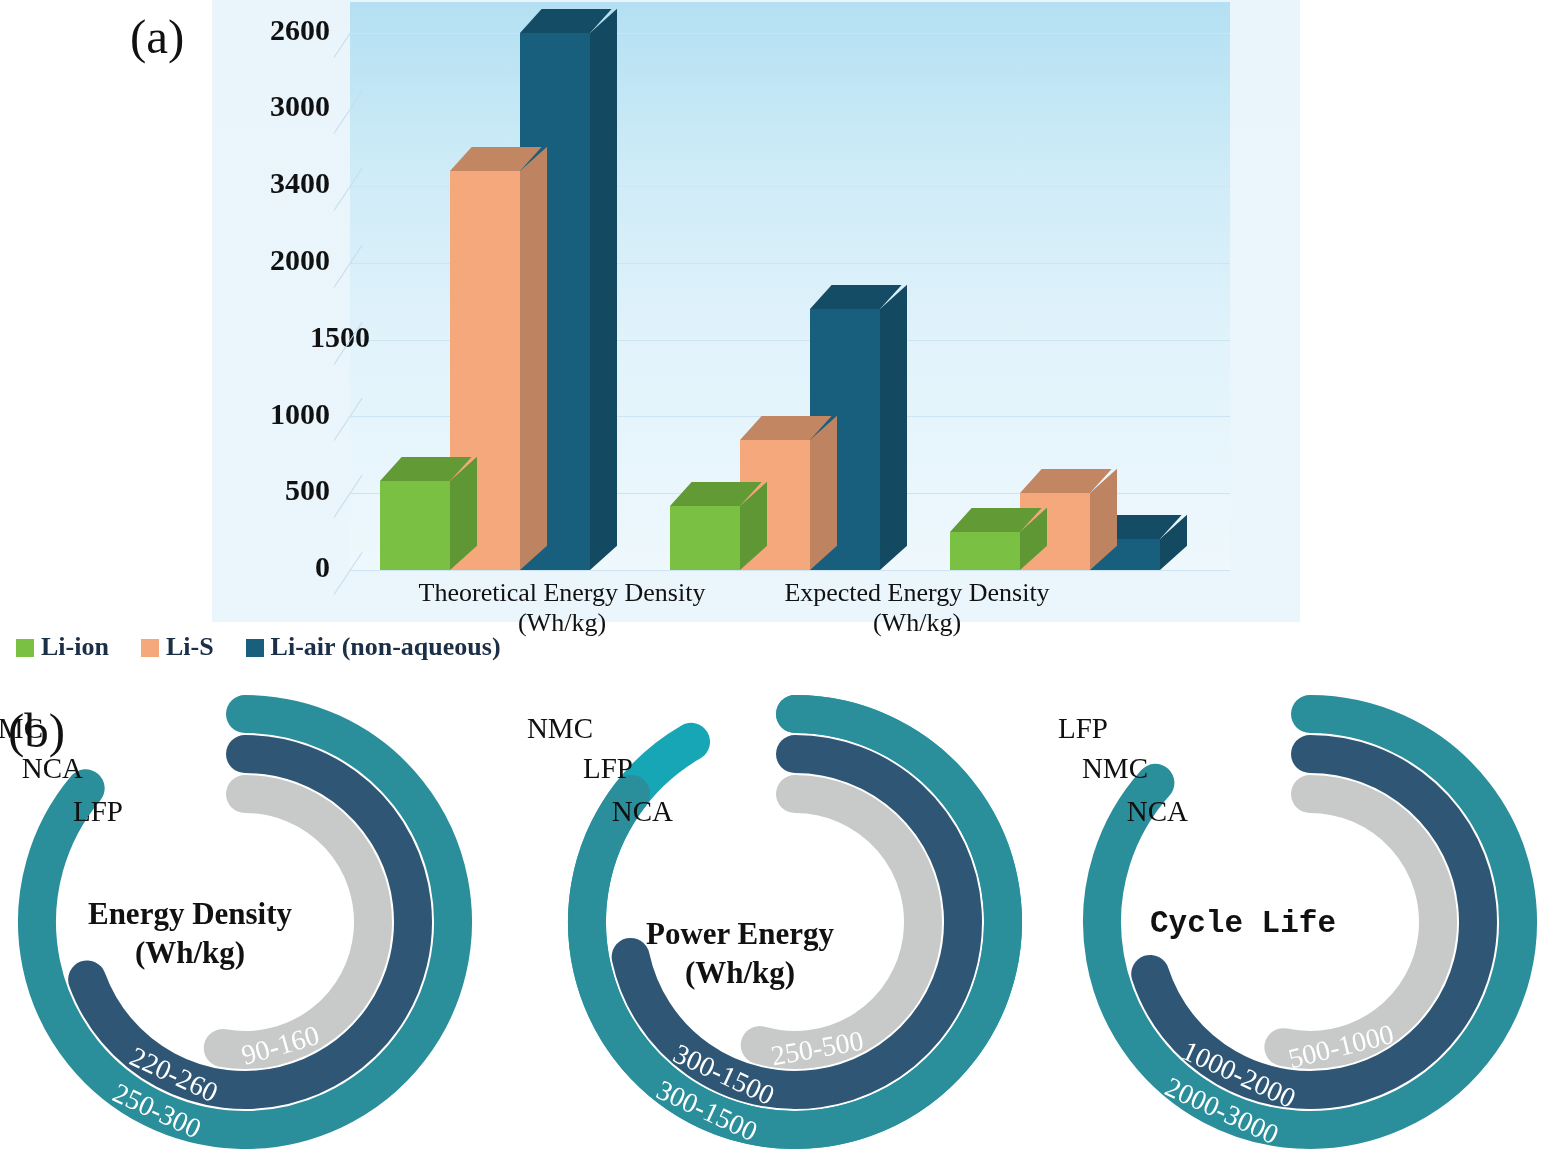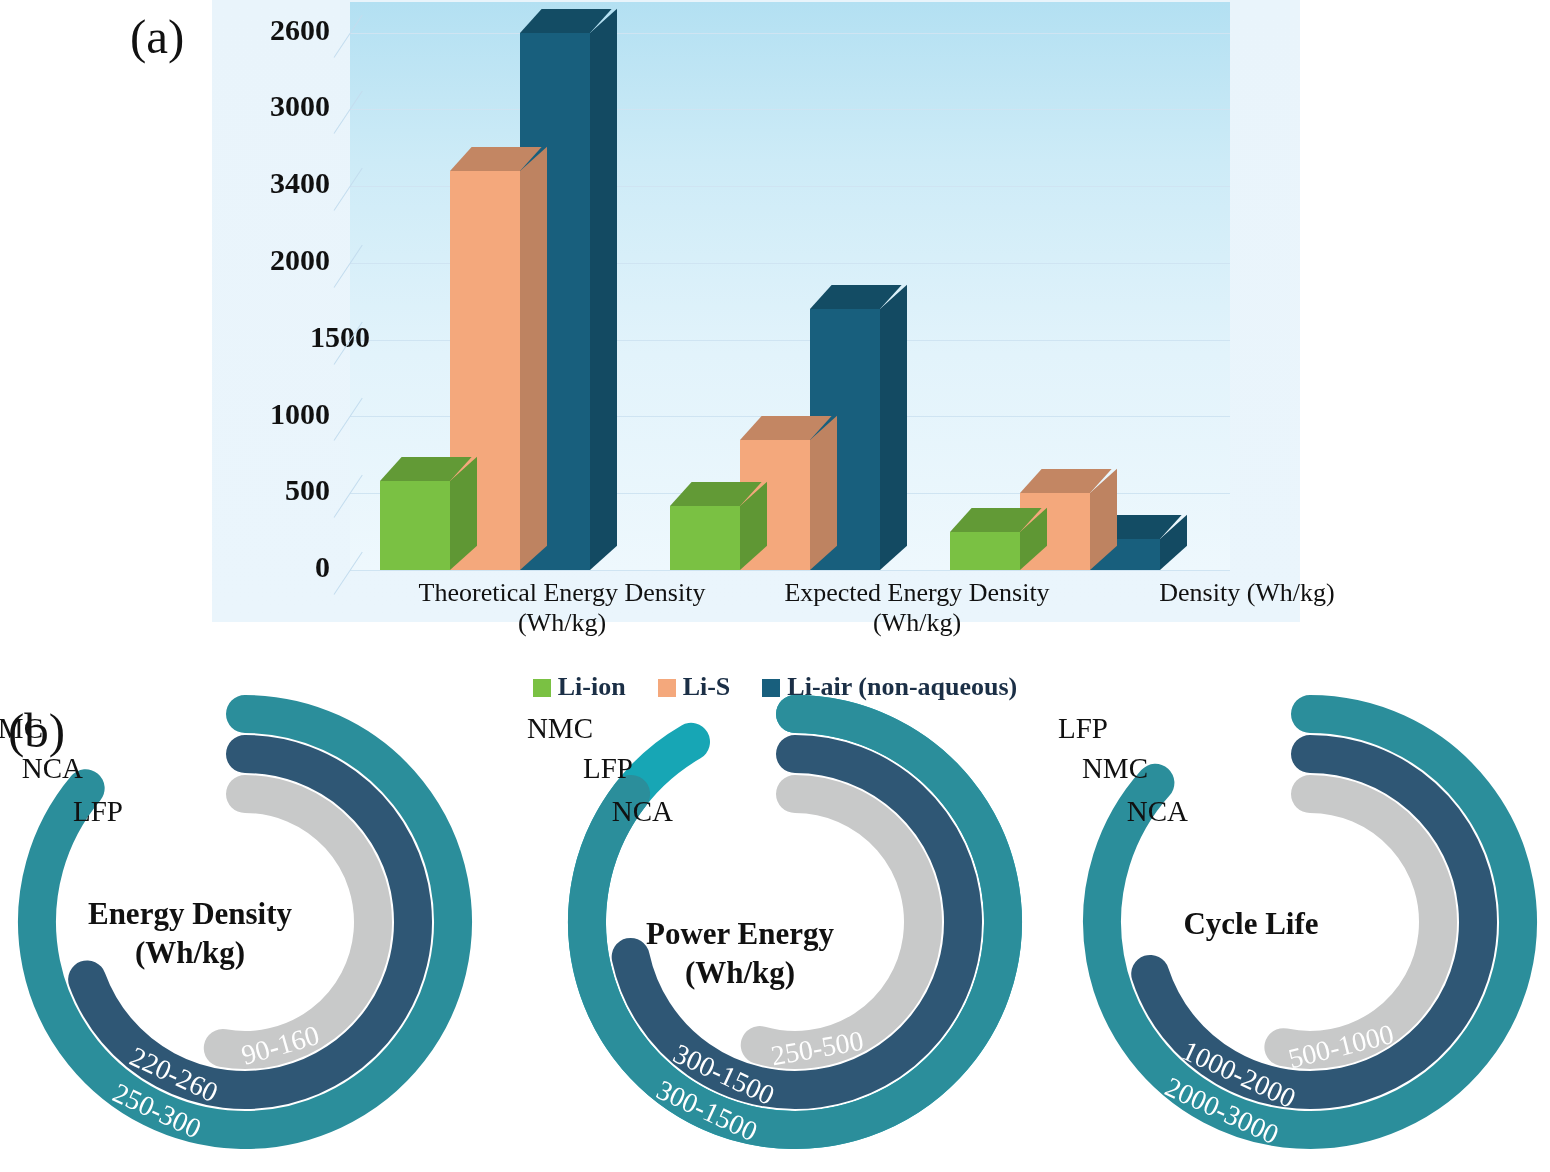--- a/index.html
+++ b/index.html
@@ -26,21 +26,21 @@
   
   .bar{position:absolute;}
   .bar .front{position:absolute;left:0;bottom:0;width:100%;}
   .bar .top{position:absolute;left:0;width:100%;height:24px;
             transform:skewX(-42deg);transform-origin:bottom left;}
   .bar .side{position:absolute;width:27px;transform:skewY(-42deg);transform-origin:top left;}
 
   .cat{position:absolute;text-align:center;font-size:26px;color:#111;line-height:1.15;
        font-family:"Liberation Serif",serif;}
 
-  #legend{position:absolute;left:0;top:672px;width:1550px;text-align:center;}
+  #legend{position:absolute;left:0;top:632px;width:1550px;text-align:left;}
   .lg-item{display:inline-block;margin:0 16px;font-size:26px;font-weight:bold;color:#1b2f46;
            font-family:"Liberation Serif",serif;vertical-align:middle;}
   .sw{display:inline-block;width:18px;height:18px;margin-right:7px;vertical-align:-2px;}
 
   
   #panel-b{position:absolute;left:0;top:690px;width:1550px;height:482px;}
   #label-b{position:absolute;left:8px;top:12px;font-size:49px;color:#111;font-family:"Liberation Serif",serif;}
   .radial{position:absolute;top:0;width:500px;height:482px;}
   .radial svg{position:absolute;left:0;top:0;}
   .rlabel{position:absolute;font-size:29px;color:#111;text-align:right;
@@ -139,21 +139,20 @@
     <div id="cats-layer">
         <div class="cat" style="left: 140px; top: 578px; width: 420px;">
           <div>Theoretical Energy Density</div>
           <div>(Wh/kg)</div>
         </div>
         <div class="cat" style="left: 495px; top: 578px; width: 420px;">
           <div>Expected Energy Density</div>
           <div>(Wh/kg)</div>
         </div>
         <div class="cat" style="left: 825px; top: 578px; width: 420px;">
-          <div>Density (Wh/kg)</div>
         </div>
       </div>
   </div>
 
   <div id="legend"><span class="lg-item"><span class="sw" style="background: rgb(122, 193, 67);"></span><span>Li-ion</span></span><span class="lg-item"><span class="sw" style="background: rgb(244, 168, 124);"></span><span>Li-S</span></span><span class="lg-item"><span class="sw" style="background: rgb(24, 95, 125);"></span><span>Li-air (non-aqueous)</span></span></div>
 </div>
 
 <div id="panel-b">
   <div id="label-b">(b)</div>
   <div class="radial" id="radial-0" style="left:10px">
@@ -196,17 +195,17 @@
         <path d="M 235 24 A 208 208 0 1 1 80.42587630070199 92.82083387735747" stroke="#2b8e9b" stroke-width="38" fill="none" stroke-linecap="round"></path>
         <text x="147.09540155793454" y="420.5120197036232" fill="#ffffff" font-size="28" font-family="&quot;Liberation Serif&quot;, serif" text-anchor="middle" dominant-baseline="central" transform="rotate(25 147.09540155793454 420.5120197036232)">2000-3000</text>
         <path d="M 235 64 A 168 168 0 1 1 75.22250526241422 283.91485505499116" stroke="#2f5775" stroke-width="38" fill="none" stroke-linecap="round"></path>
         <text x="164.00013202756253" y="384.2597082221572" fill="#ffffff" font-size="28" font-family="&quot;Liberation Serif&quot;, serif" text-anchor="middle" dominant-baseline="central" transform="rotate(25 164.00013202756253 384.2597082221572)">1000-2000</text>
         <path d="M 235 104 A 128 128 0 1 1 208.38730357532683 357.2028928939271" stroke="#c8c9c9" stroke-width="38" fill="none" stroke-linecap="round"></path>
         <text x="265.9660026367575" y="356.19785296332753" fill="#ffffff" font-size="28" font-family="&quot;Liberation Serif&quot;, serif" text-anchor="middle" dominant-baseline="central" transform="rotate(-14 265.9660026367575 356.19785296332753)">500-1000</text>
       </svg>
       <div class="rlabel" style="top: 22px; right: 467px;">LFP</div>
       <div class="rlabel" style="top: 62px; right: 427px;">NMC</div>
       <div class="rlabel" style="top: 105px; right: 387px;">NCA</div>
-      <div class="rtitle" style="left: 16px; width: 320px; top: 215px;">
+      <div class="rtitle" style="left: 8px; width: 320px; top: 215px; font-family: Liberation Mono, monospace;">
         <div>Cycle Life</div>
       </div>
     </div>
 </div>
 
 </body></html>

